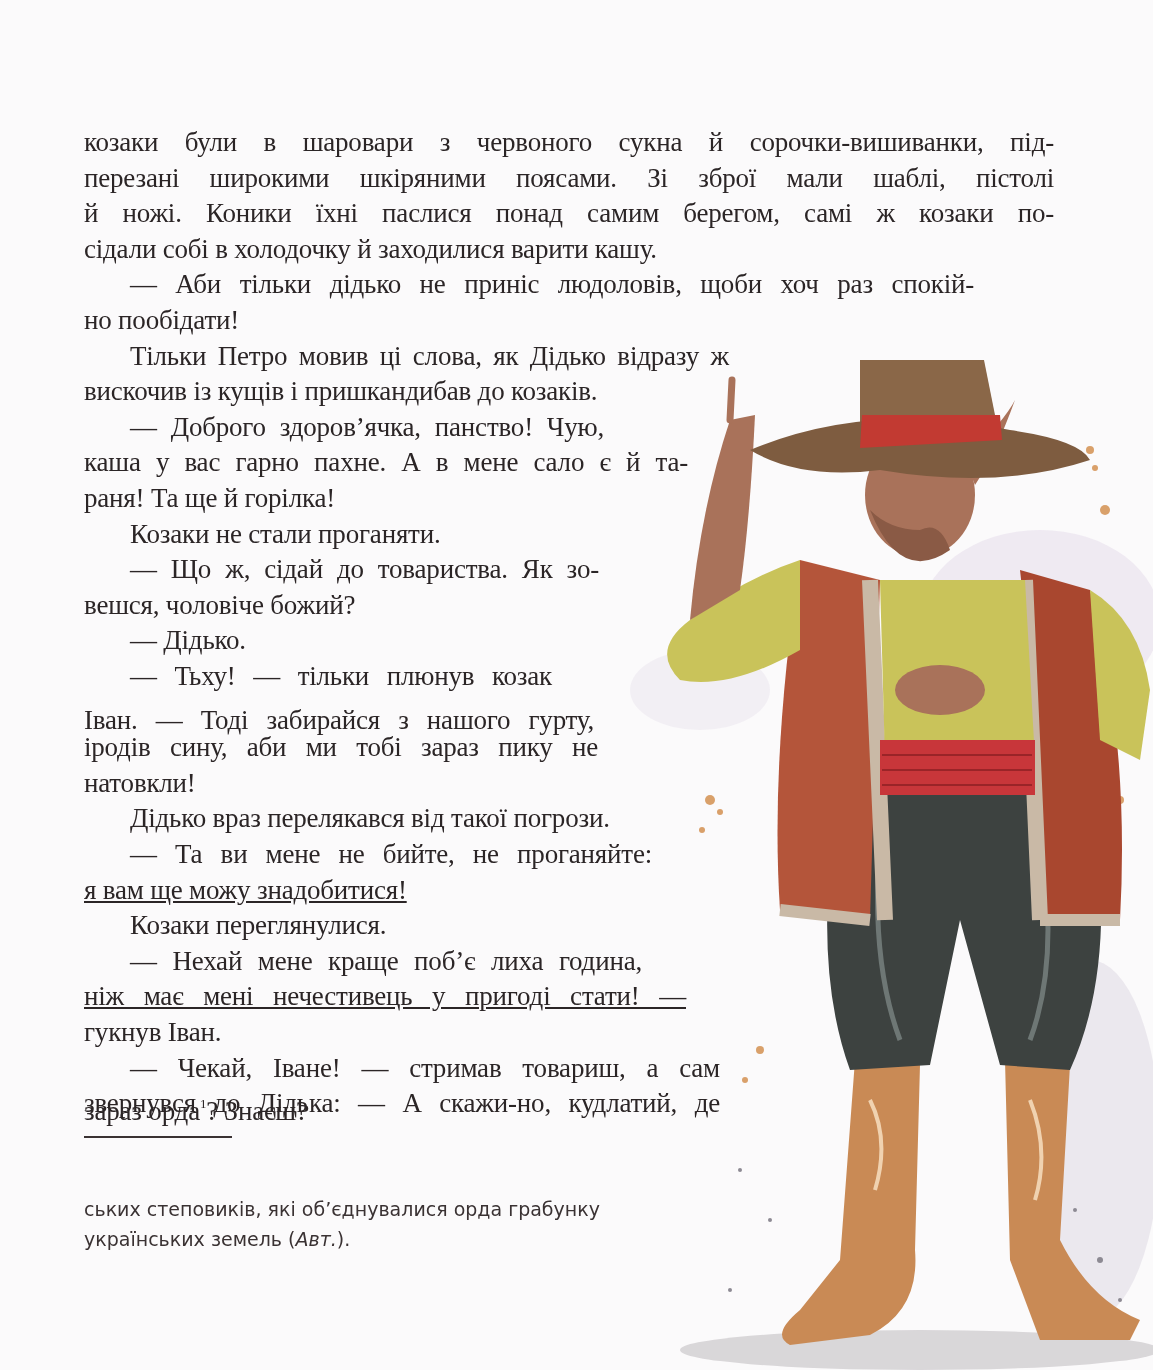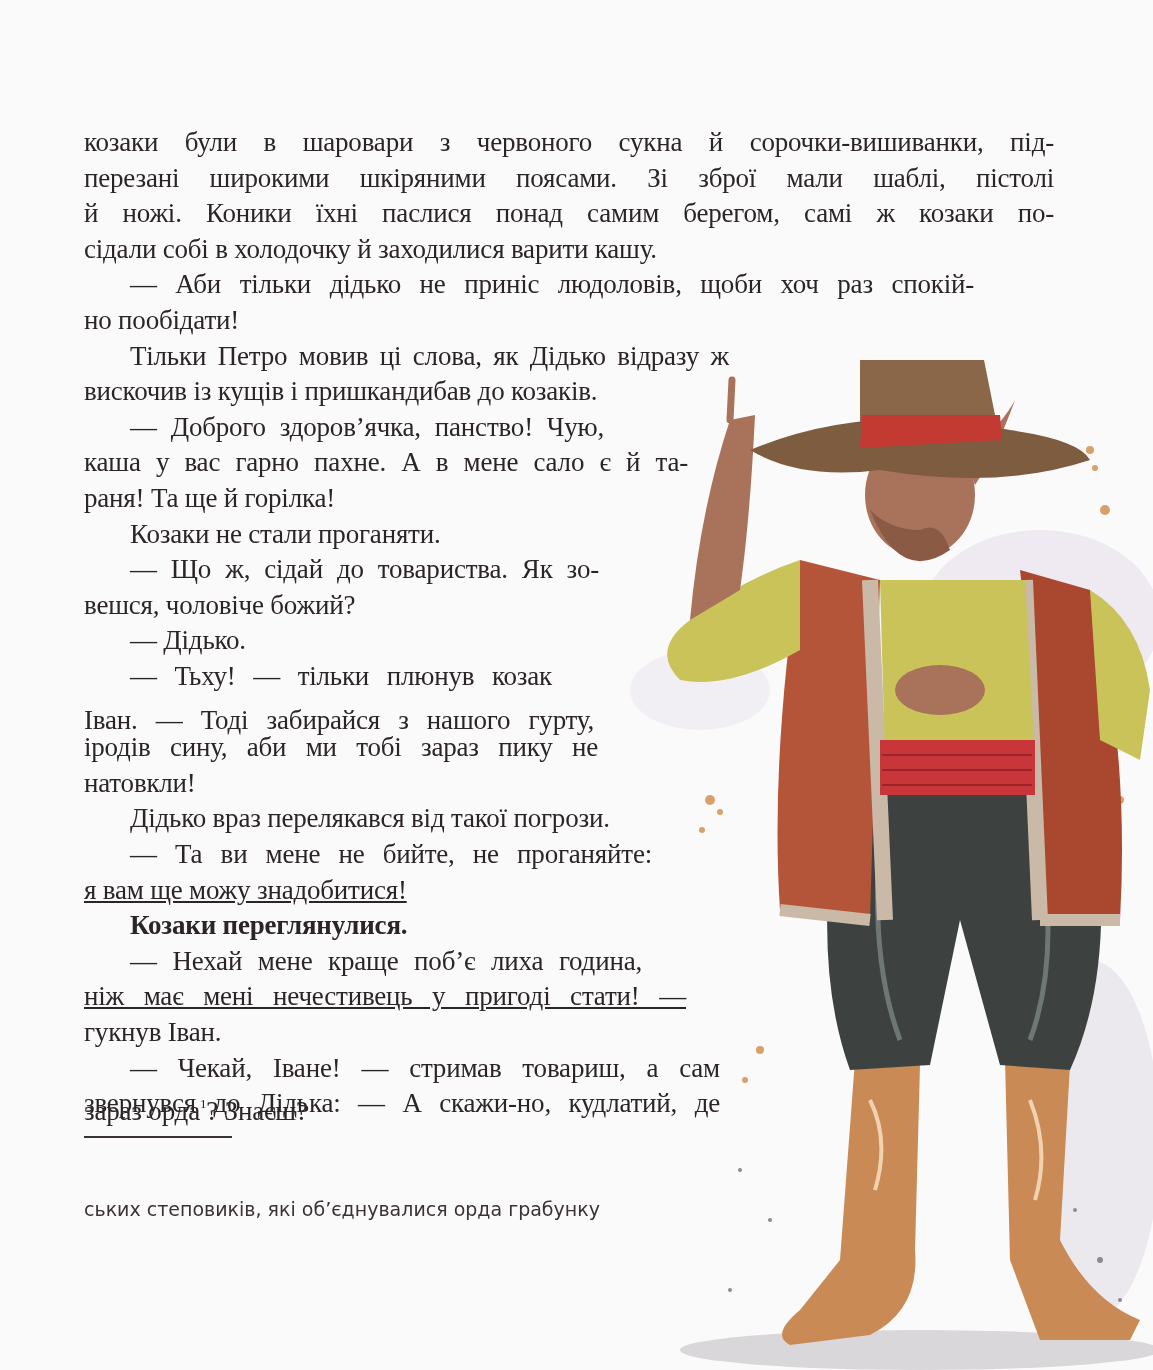--- a/index.html
+++ b/index.html
@@ -50,36 +50,39 @@
       <div class="line just" style="left: 130px; top: 551px; width: 469px;">— Що ж, сідай до товариства. Як зо-</div>
       <div class="line" style="left: 84px; top: 587px;">вешся, чоловіче божий?</div>
       <div class="line" style="left: 130px; top: 622px;">— Дідько.</div>
       <div class="line just" style="left: 130px; top: 658px; width: 422px;">— Тьху! — тільки плюнув козак</div>
       <div class="line just" style="left: 84px; top: 694px; width: 510px; margin-top: 8px;">Іван. — Тоді забирайся з нашого гурту,</div>
       <div class="line just" style="left: 84px; top: 729px; width: 514px;">іродів сину, аби ми тобі зараз пику не</div>
       <div class="line" style="left: 84px; top: 765px;">натовкли!</div>
       <div class="line" style="left: 130px; top: 800px;">Дідько враз перелякався від такої погрози.</div>
       <div class="line just" style="left: 130px; top: 836px; width: 522px;">— Та ви мене не бийте, не проганяйте:</div>
       <div class="line" style="left: 84px; top: 872px; text-decoration: underline;">я вам ще можу знадобитися!</div>
-      <div class="line" style="left: 130px; top: 907px; font-weight: bold;">Козаки переглянулися.</div>
+      <div class="line" style="left: 130px; top: 907px;">Козаки переглянулися.</div>
       <div class="line just" style="left: 130px; top: 943px; width: 512px;">— Нехай мене краще поб’є лиха година,</div>
       <div class="line just" style="left: 84px; top: 978px; width: 602px; text-decoration: underline;">ніж має мені нечестивець у пригоді стати! —</div>
       <div class="line" style="left: 84px; top: 1014px;">гукнув Іван.</div>
       <div class="line just" style="left: 130px; top: 1050px; width: 590px;">— Чекай, Іване! — стримав товариш, а сам</div>
       <div class="line just" style="left: 84px; top: 1085px; width: 636px;">звернувся до Дідька: — А скажи-но, кудлатий, де</div>
     </div>
 
   <div class="line" style="top:1086px;">
     <span>зараз орда</span><span class="sup">1</span><span>? Знаєш?</span>
   </div>
 
   <div class="footnote-rule"></div>
 
   <div class="fn" style="top:1194px;">
     <span>ських степовиків, які об’єднувалися орда грабунку</span>
+  </div>
+  <div class="fn" style="top:1224px;">
+    <span>українських земель (</span><i>Авт.</i><span>).</span>
   </div>
 
   <svg class="illustration" viewBox="0 0 533 1010" xmlns="http://www.w3.org/2000/svg">
 
     <ellipse cx="420" cy="260" rx="120" ry="90" fill="#e9e3ee" opacity="0.7"></ellipse>
     <ellipse cx="80" cy="330" rx="70" ry="40" fill="#ece7f0" opacity="0.6"></ellipse>
     <ellipse cx="470" cy="780" rx="70" ry="180" fill="#e4dfe8" opacity="0.7"></ellipse>
     <ellipse cx="300" cy="990" rx="240" ry="20" fill="#b8b4b8" opacity="0.5"></ellipse>
 
     <g fill="#d9a06a">

